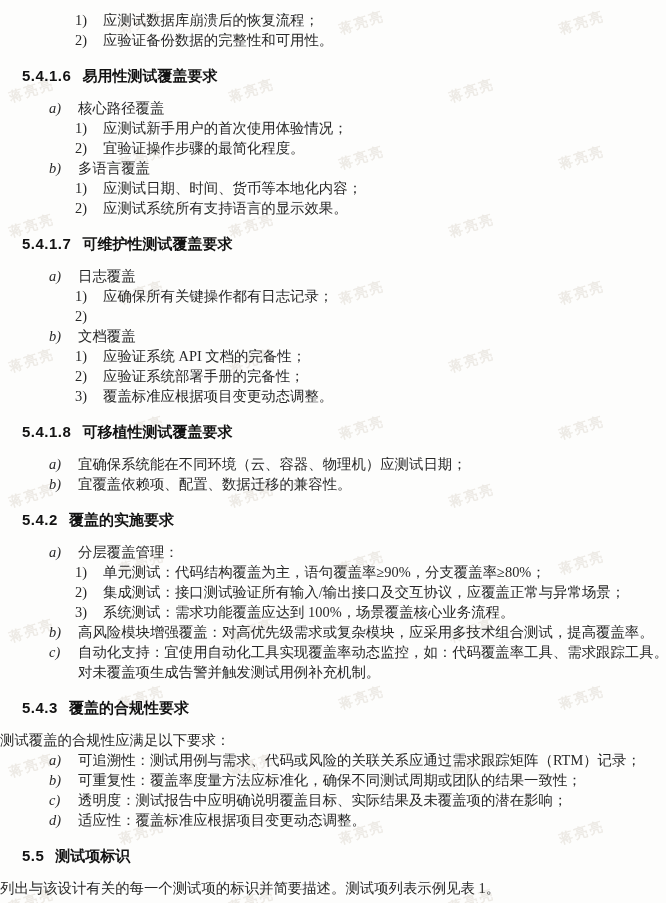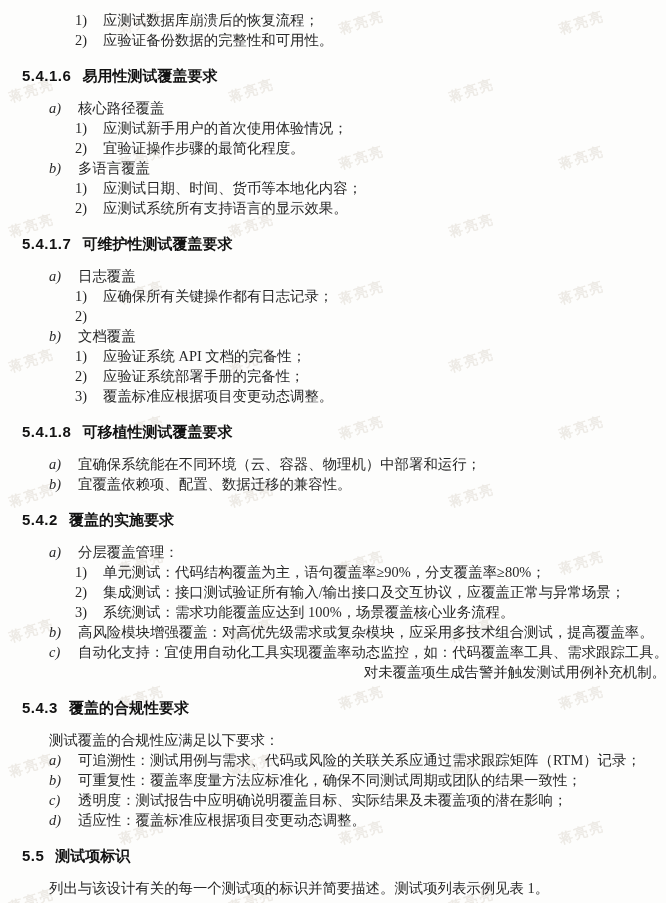--- a/index.html
+++ b/index.html
@@ -25,22 +25,22 @@
   .item,.para,.cont{
     font-size:14.4px;line-height:20px;white-space:nowrap;
   }
   .item{display:flex;align-items:baseline;}
   .lvl1{padding-left:49px;}
   .lvl1 > .marker{width:29px;flex:none;}
   .lvl2{padding-left:75px;}
   .lvl2 > .marker{width:28px;flex:none;}
   .marker{font-family:"Liberation Serif","DejaVu Serif",serif;}
   .marker.alpha{font-style:italic;}
-  .cont{padding-left:78px;text-align:right;}
-  .para{padding-left:49px;font-family:Liberation Serif, serif;}
+  .cont{padding-left:78px;}
+  .para{font-family:Liberation Serif, serif;}
   .heading{
     margin:16px 0 12px 0;padding-left:22px;
     font-family:"Liberation Sans","DejaVu Sans",sans-serif;
     font-weight:bold;font-size:15px;line-height:20px;color:#121212;
     white-space:nowrap;
   }
   .h-num{margin-right:11px;letter-spacing:0.5px;}
 </style>
 </head>
 <body>
@@ -155,21 +155,21 @@
         <span class="marker">2)</span>
         <span class="itext">应验证系统部署手册的完备性；</span>
       </div>
       <div class="item lvl2">
         <span class="marker">3)</span>
         <span class="itext">覆盖标准应根据项目变更动态调整。</span>
       </div>
       <div class="heading"><span class="h-num">5.4.1.8</span><span class="h-title">可移植性测试覆盖要求</span></div>
       <div class="item lvl1">
         <span class="marker alpha">a)</span>
-        <span class="itext">宜确保系统能在不同环境（云、容器、物理机）中部署和运行；</span>
+        <span class="itext">宜确保系统能在不同环境（云、容器、物理机）应测试日期；</span>
       </div>
       <div class="item lvl1">
         <span class="marker alpha">b)</span>
         <span class="itext">宜覆盖依赖项、配置、数据迁移的兼容性。</span>
       </div>
       <div class="heading"><span class="h-num">5.4.2</span><span class="h-title">覆盖的实施要求</span></div>
       <div class="item lvl1">
         <span class="marker alpha">a)</span>
         <span class="itext">分层覆盖管理：</span>
       </div>

